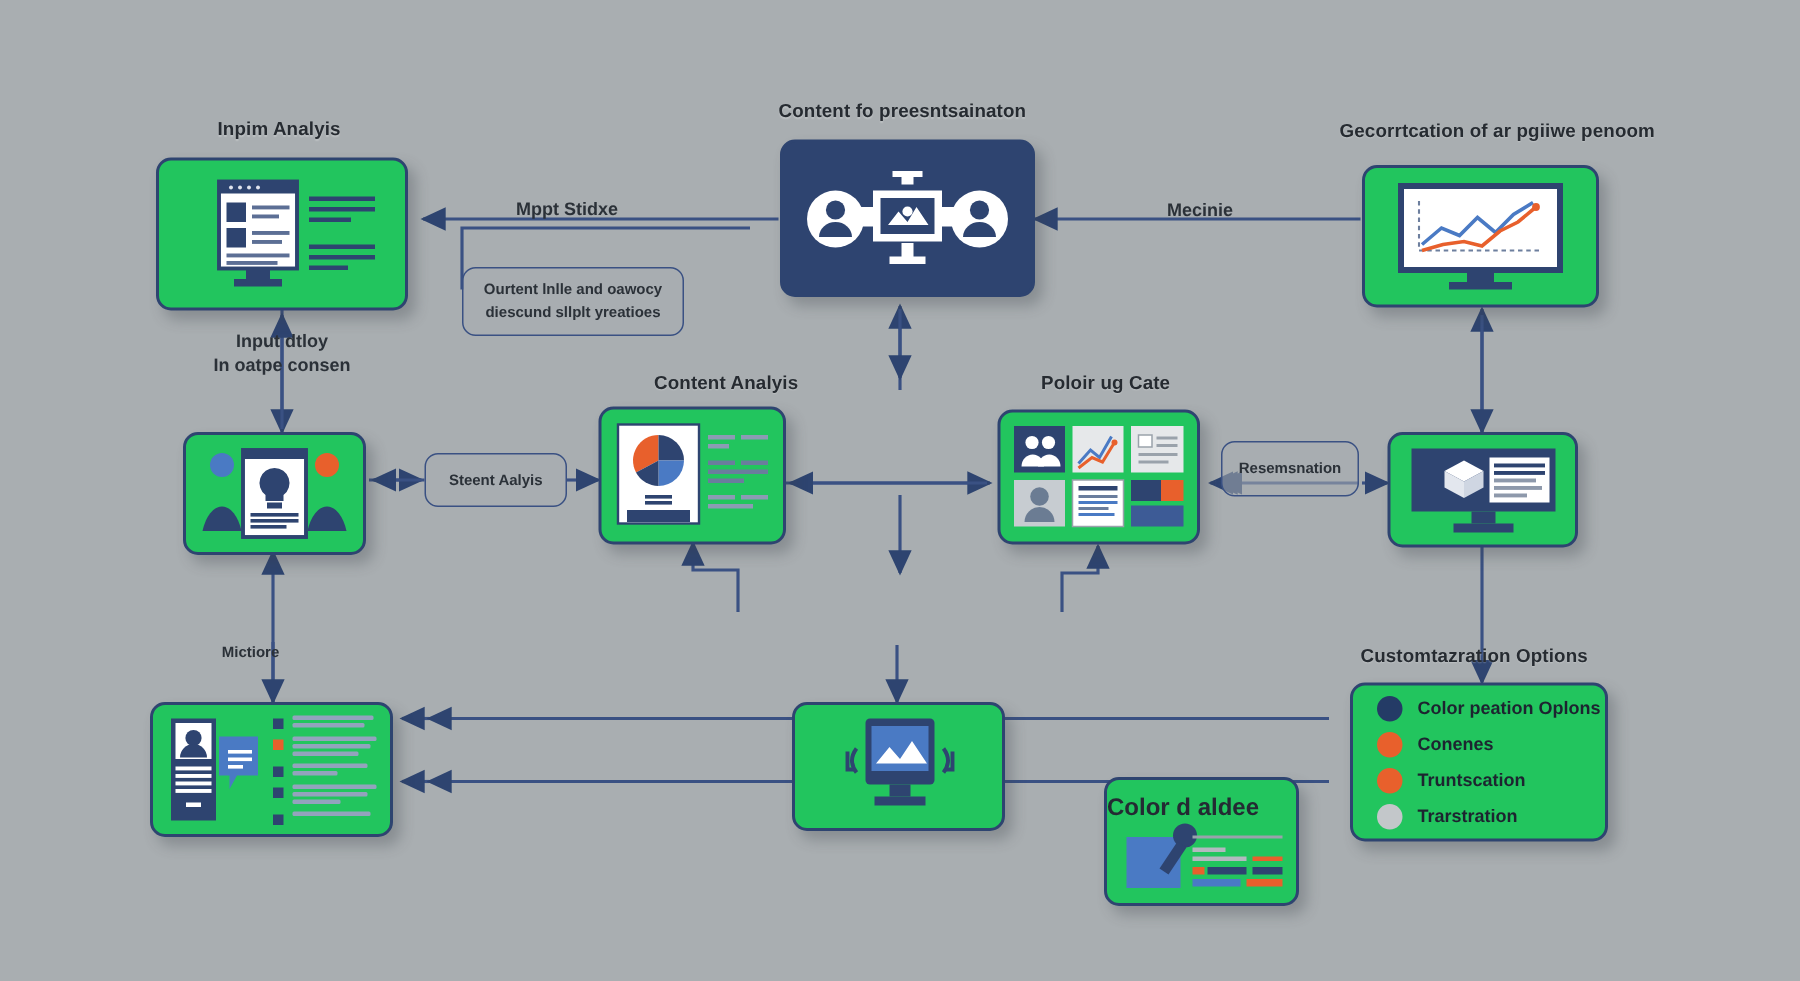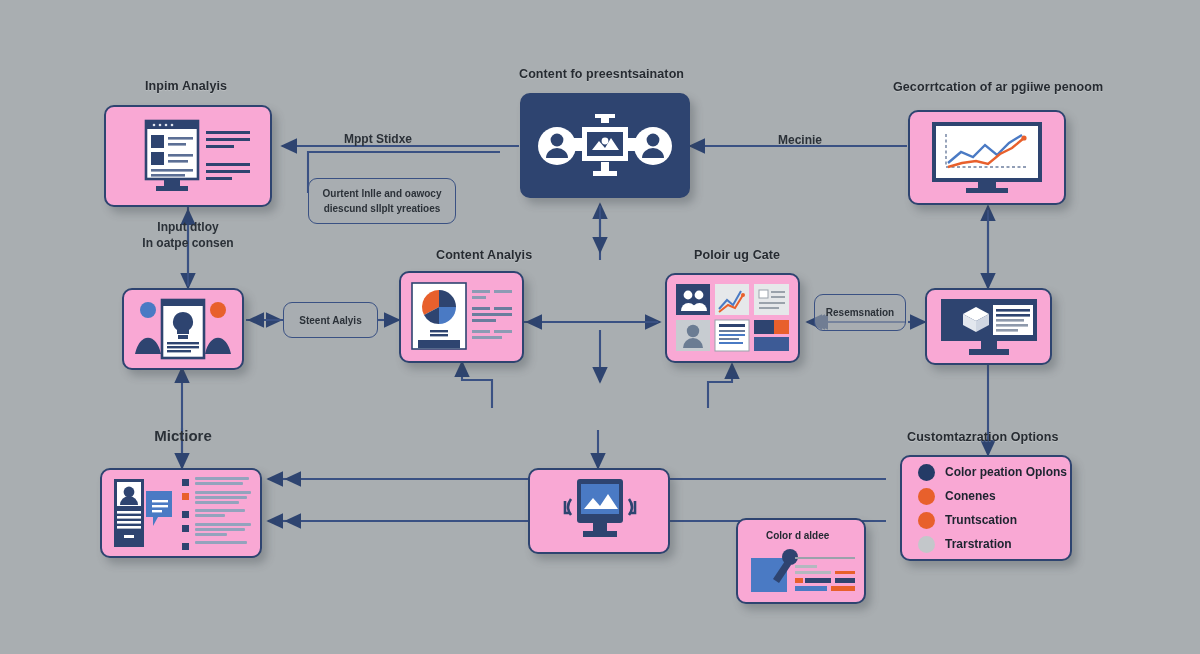--- a/index.html
+++ b/index.html
@@ -8,21 +8,21 @@
     background:#a9aeb1;
     font-family:"Liberation Sans", sans-serif;
     position:relative;
   }
   .canvas{position:absolute;inset:0;}
   svg.wires{position:absolute;left:0;top:0;width:1200px;height:654px;pointer-events:none;}
 
   
   .node{
     position:absolute;
-    background:#f9a8d4;
+    background:#22c55e;
     border:2px solid #2e4470;
     border-radius:10px;
     box-shadow:5px 6px 9px rgba(60,66,74,.30);
     box-sizing:border-box;
     display:flex;align-items:center;justify-content:center;
   }
   .node.dark{background:#2e4470;border-color:#2e4470;}
 
   
   .caption{
@@ -72,21 +72,21 @@
 
   
   .pcard{display:flex;align-items:center;gap:8px;padding:0 6px;}
   .bullets{display:flex;flex-direction:column;gap:5px;}
   .brow{display:flex;align-items:flex-start;gap:6px;}
   .bsq{width:7px;height:7px;margin-top:2px;flex:0 0 auto;}
   .blines{display:flex;flex-direction:column;gap:2px;}
   .bl{height:3px;background:#93a3bd;border-radius:1px;}
 
   
-  .cs-title{position:absolute;left:28px;top:10px;font-size:10px;font-weight:bold;color:#242a33;}
+  .cs-title{position:absolute;left:0;top:10px;font-size:16px;font-weight:bold;color:#242a33;}
 </style>
 </head>
 <body>
 
 <div class="canvas">
 
   <svg class="wires" viewBox="0 0 1200 654">
     <defs>
       <marker id="ah" markerWidth="9" markerHeight="9" refX="7.2" refY="4.5" orient="auto">
         <path d="M0,0.8 L8,4.5 L0,8.2 z" fill="#2e4470"></path>
@@ -419,15 +419,15 @@
 
   <div class="pill" style="left:814px;top:294px;width:92px;height:37px;">Resemsnation</div>
 
   <div class="pill" style="left:283px;top:302px;width:95px;height:36px;">Steent Aalyis</div>
 
 
   <div class="elabel" style="left:344px;top:131px;">Mppt Stidxe</div>
   <div class="elabel" style="left:778px;top:132px;">Mecinie</div>
   <div class="elabel" style="left:133px;top:219px;width:110px;">Input dtloy
 In oatpe consen</div>
-  <div class="elabel" style="left:152px;top:428px;width:62px;font-size:15px;">Mictiore</div>
+  <div class="elabel" style="left:136px;top:428px;width:62px;font-size:10px;">Mictiore</div>
 
 </div>
 
 </body></html>

